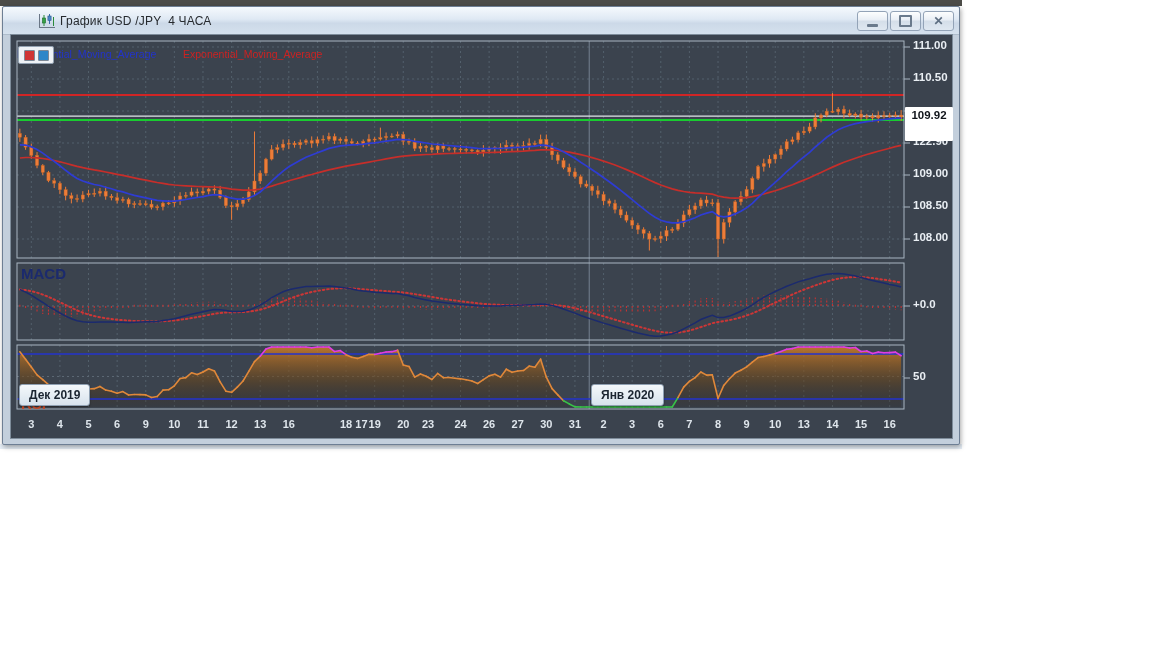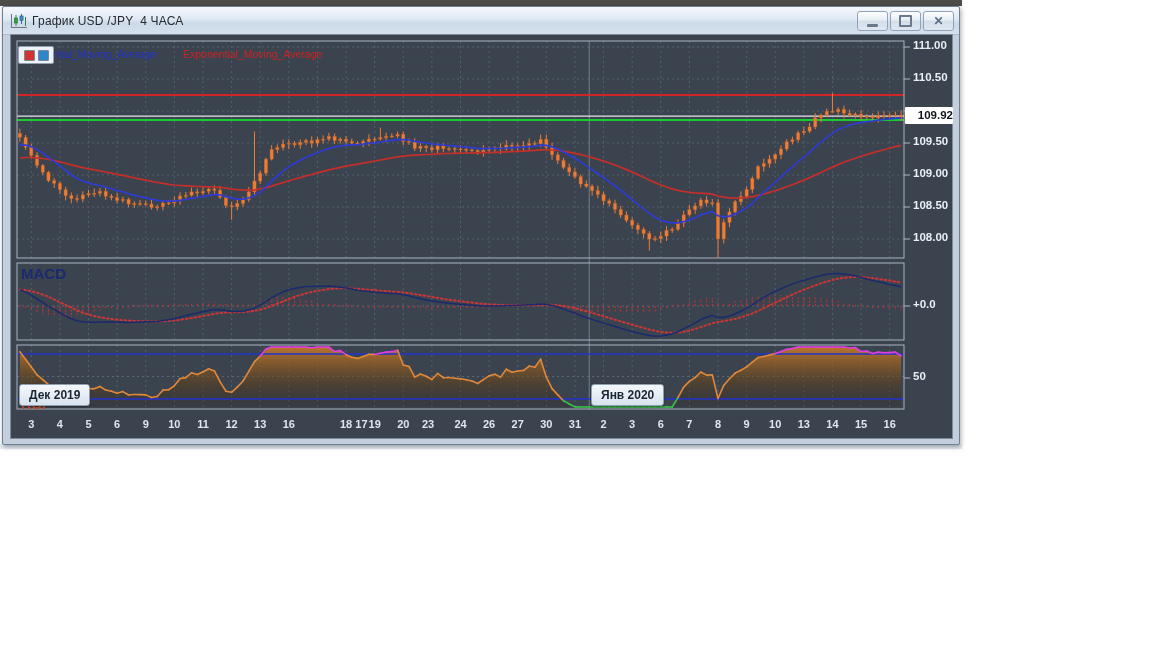--- a/index.html
+++ b/index.html
@@ -4,21 +4,21 @@
 <style>
   html,body{margin:0;padding:0;}
   body{width:1152px;height:648px;background:#ffffff;overflow:hidden;position:relative;
        font-family:"Liberation Sans",sans-serif;}
   .desktop-top{position:absolute;left:0;top:0;width:962px;height:6px;background:#4c4c48;}
   .desktop-bottom{position:absolute;left:0;top:444px;width:962px;height:5px;background:#e6eef6;}
   .window{position:absolute;left:2px;top:6px;width:956px;height:437px;background:#c3cfdc;
           border:1px solid #6e7f94;border-radius:2px;box-shadow:1px 2px 5px rgba(0,0,0,.35);}
   .titlebar{position:absolute;left:0;top:0;right:0;height:27px;
             background:linear-gradient(#f5f9fd,#dfe9f4 45%,#ccd9e8 60%,#d5e1ed);
-            border-bottom:1px solid #aebccb;display:flex;align-items:center;border-radius:2px 2px 0 0;}
+            border-bottom:1px solid #aebccb;display:flex;align-items:center;border-radius:2px 2px 0 0;padding-left:28px;}
   .title-icon{width:18px;height:16px;margin:0 4px 0 7px;flex:0 0 auto;}
   .title-text{font-size:12px;color:#262a2e;letter-spacing:.2px;white-space:pre;}
   .win-buttons{position:absolute;right:5px;top:4px;display:flex;gap:2px;}
   .wbtn{width:29px;height:18px;border:1px solid #93a3b7;border-radius:3px;
         background:linear-gradient(#fdfefe,#e8eef5 45%,#d4dee9 50%,#dfe8f1);
         display:flex;align-items:center;justify-content:center;cursor:pointer;}
   .min-bar{width:11px;height:3px;background:#6a7a8c;border-radius:1px;margin-top:8px;}
   .max-box{width:9px;height:8px;border:2px solid #6a7a8c;border-radius:1px;}
   .close-x{font-size:12px;font-weight:bold;color:#5e6f82;line-height:1;}
   .chart-client{position:absolute;left:7px;top:27px;width:941px;height:403px;background:#3b434e;
@@ -31,22 +31,22 @@
   .legend-sq.red{background:#cf3434;}
   .legend-sq.blue{background:#2e86c8;}
   .legend-text{position:absolute;top:13px;font-size:10.5px;white-space:nowrap;z-index:2;}
   .legend-text.blue{left:6px;color:#2233cc;}
   .legend-text.red{left:172px;color:#cc2222;z-index:3;}
   .pane-label{position:absolute;font-size:15px;font-weight:bold;z-index:2;}
   .macd-label{left:10px;top:230px;color:#1b2a6e;}
   .rsi-label{left:10px;top:312px;color:#c84b28;margin-top:48px;}
   .axis-label{position:absolute;left:902px;width:46px;font-size:11.5px;font-weight:bold;
               color:#e9eef3;z-index:2;}
-  .price-tag{position:absolute;left:894px;top:72px;width:48px;height:17px;background:#ffffff;
-             color:#10141a;font-size:11.5px;font-weight:bold;text-align:right;line-height:17px;
+  .price-tag{position:absolute;left:894px;top:72px;width:48px;height:34px;background:#ffffff;
+             color:#10141a;font-size:11.5px;font-weight:bold;text-align:center;line-height:17px;
              z-index:3;border-radius:1px;}
   .x-axis{position:absolute;left:0;top:381px;width:941px;height:22px;z-index:2;}
   .x-lab{position:absolute;top:2px;width:26px;text-align:center;font-size:11px;font-weight:bold;
          color:#dfe6ec;}
   .month-tag{position:absolute;top:349px;height:20px;padding:0 9px;z-index:4;
              background:linear-gradient(#f4f8fb,#d8e3ed);border:1px solid #8fa0b2;border-radius:3px;
              color:#1a2430;font-size:12px;font-weight:bold;line-height:20px;
              box-shadow:0 1px 2px rgba(0,0,0,.35);}
   .month-dec{left:8px;}
   .month-jan{left:580px;}
@@ -857,21 +857,21 @@
     <div class="legend-box">
       <span class="legend-sq red"></span>
       <span class="legend-sq blue"></span>
     </div>
 
     <div class="pane-label macd-label">MACD</div>
     <div class="pane-label rsi-label">RSI</div>
 
     <div class="axis-label" style="top:4px">111.00</div>
     <div class="axis-label" style="top:36px">110.50</div>
-    <div class="axis-label" style="top:100px">109.50</div>
+    <div class="axis-label" style="top:100px">122.90</div>
     <div class="axis-label" style="top:132px">109.00</div>
     <div class="axis-label" style="top:164px">108.50</div>
     <div class="axis-label" style="top:196px">108.00</div>
     <div class="price-tag">109.92</div>
     <div class="axis-label" style="top:263px">+0.0</div>
     <div class="axis-label" style="top:335px">50</div>
 
     <div class="x-axis" id="x-axis">
         <div class="x-lab" style="left: 7.30645px;">3</div>
         <div class="x-lab" style="left: 35.9194px;">4</div>

